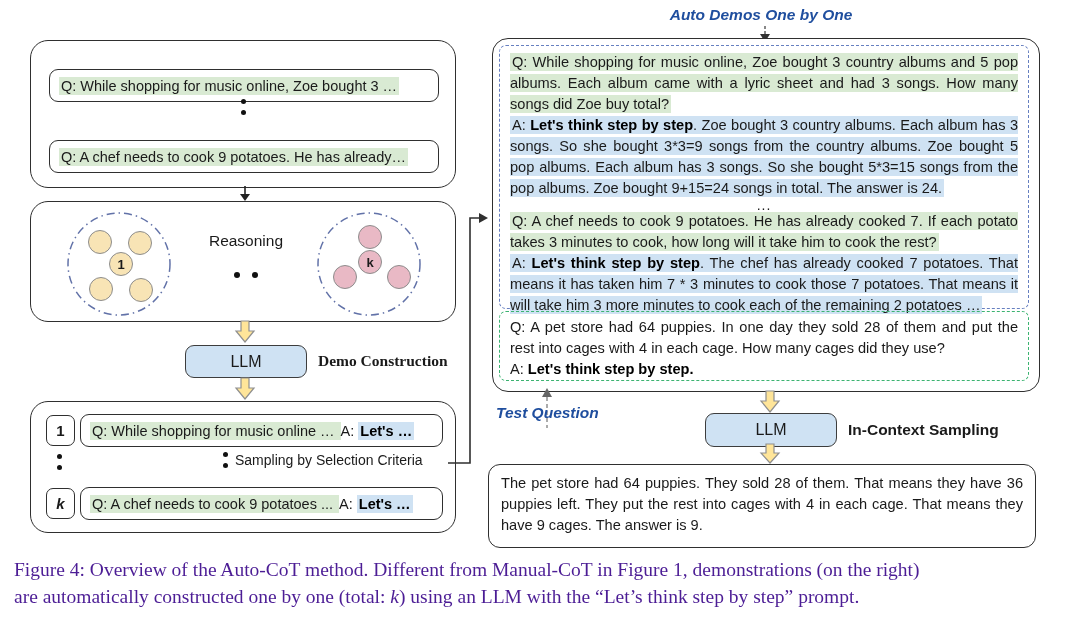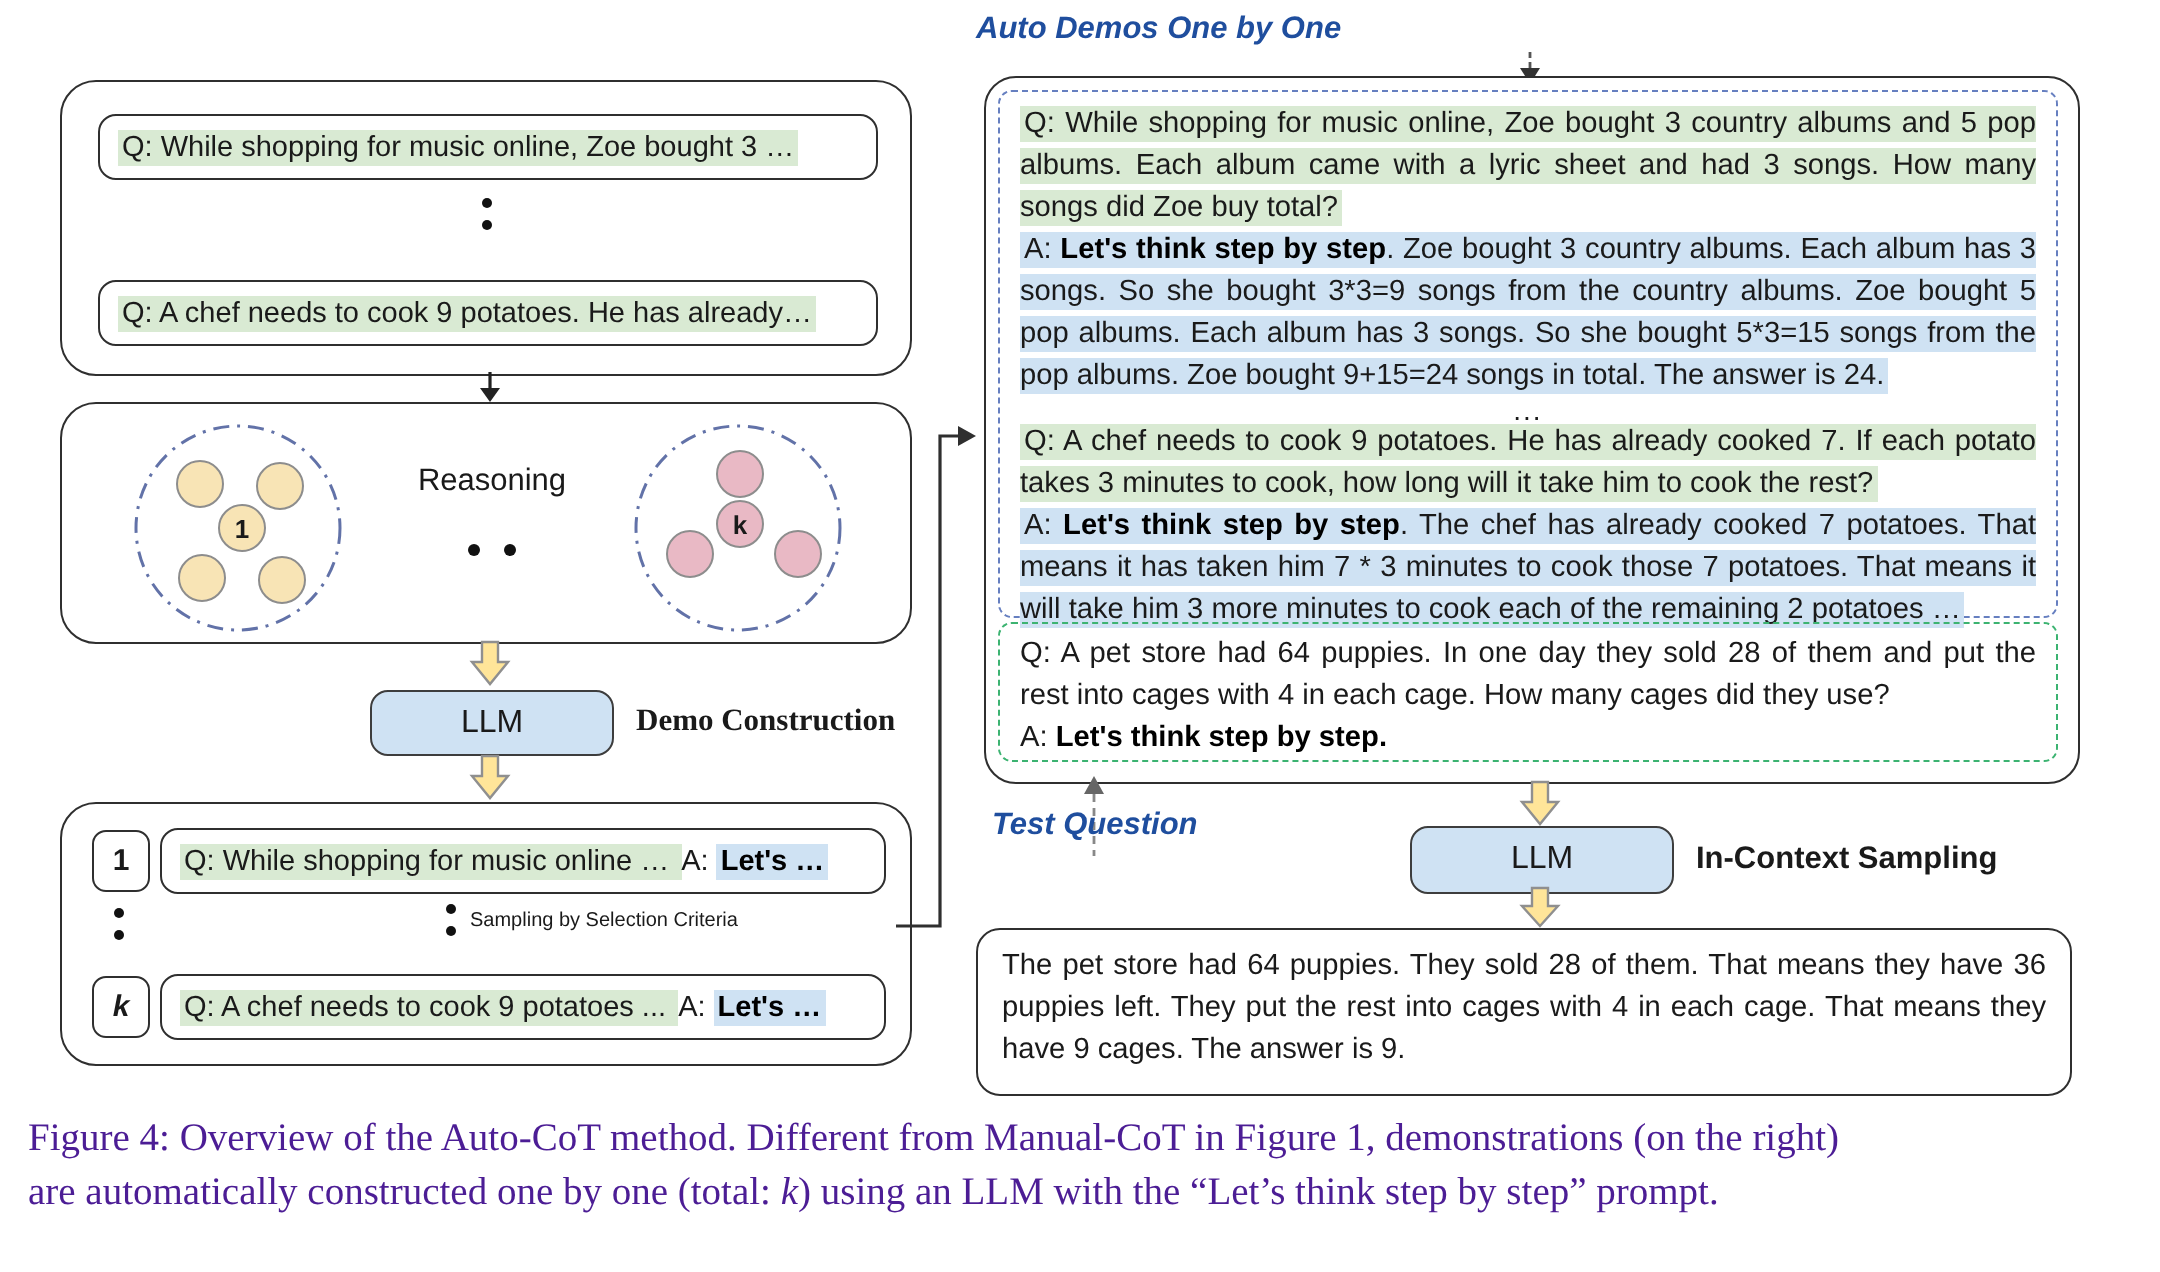--- a/index.html
+++ b/index.html
@@ -46,21 +46,21 @@
   .caption .it{font-style:italic;}
 
   svg{position:absolute;overflow:visible;}
 </style>
 </head>
 <body>
 
 <div class="figure">
 
   <div class="panel-box" style="left:30px;top:40px;width:424px;height:146px;">
-    <div class="qrow" style="left:18px;top:16px;width:370px;height:31px;">
+    <div class="qrow" style="left:18px;top:28px;width:370px;height:31px;">
       <span class="hl-green">Q: While shopping for music online, Zoe bought 3 …</span>
     </div>
     <div class="vdots" style="left:0;right:0;margin:0 auto;top:58px;width:6px;">
         <i></i>
         <i></i>
       </div>
     <div class="qrow" style="left:18px;top:99px;width:370px;height:31px;">
       <span class="hl-green">Q: A chef needs to cook 9 potatoes. He has already…</span>
     </div>
   </div>
@@ -124,38 +124,38 @@
     </div>
     <div class="vdots" style="left:25px;top:52px;width:6px;">
         <i></i>
         <i></i>
       </div>
     <div style="position:absolute;left:192px;top:50px;display:flex;align-items:center;gap:7px;">
       <span class="vdots" style="position:static;">
           <i></i>
           <i></i>
         </span>
-      <span style="font-size:10px;white-space:nowrap;">Sampling by Selection Criteria</span>
+      <span style="font-size:14px;white-space:nowrap;">Sampling by Selection Criteria</span>
     </div>
     <div class="numbox" style="left:15px;top:86px;font-style:italic;">
       <span>k</span>
     </div>
     <div class="qrow" style="left:49px;top:85px;width:343px;height:31px;">
       <span>
         <span class="hl-green">Q: A chef needs to cook 9 potatoes ... </span><span>A: </span><span class="hl-blue red-text">Let's …</span>
       </span>
     </div>
   </div>
 
   <svg style="left:440px;top:210px;" width="52" height="260">
     <path d="M 8 253 L 30 253 L 30 8 L 39 8" fill="none" stroke="#2f2f2f" stroke-width="1.6"></path>
     <polygon points="39,3 48,8 39,13" fill="#2f2f2f"></polygon>
   </svg>
 
-  <div class="blue-label" style="left:488px;top:6px;width:546px;">Auto Demos One by One</div>
+  <div class="blue-label" style="left:488px;top:6px;width:546px;text-align:center;">Auto Demos One by One</div>
   <svg style="left:758px;top:26px;" width="14" height="18">
     <line x1="7" y1="0" x2="7" y2="9" stroke="#555" stroke-width="1.4" stroke-dasharray="3 2"></line>
     <polygon points="2,8 12,8 7,16" fill="#333"></polygon>
   </svg>
 
   <div class="panel-box" style="left:492px;top:38px;width:546px;height:352px;border-radius:16px;">
 
     <div class="dashed-box" style="left:6px;top:6px;width:508px;height:250px;border:1.7px dashed #667fc0;padding:6px 10px;">
       <p class="demo-p">
         <span class="hl-green">Q: While shopping for music online, Zoe bought 3 country albums and 5 pop albums. Each album came with a lyric sheet and had 3 songs. How many songs did Zoe buy total?</span>

